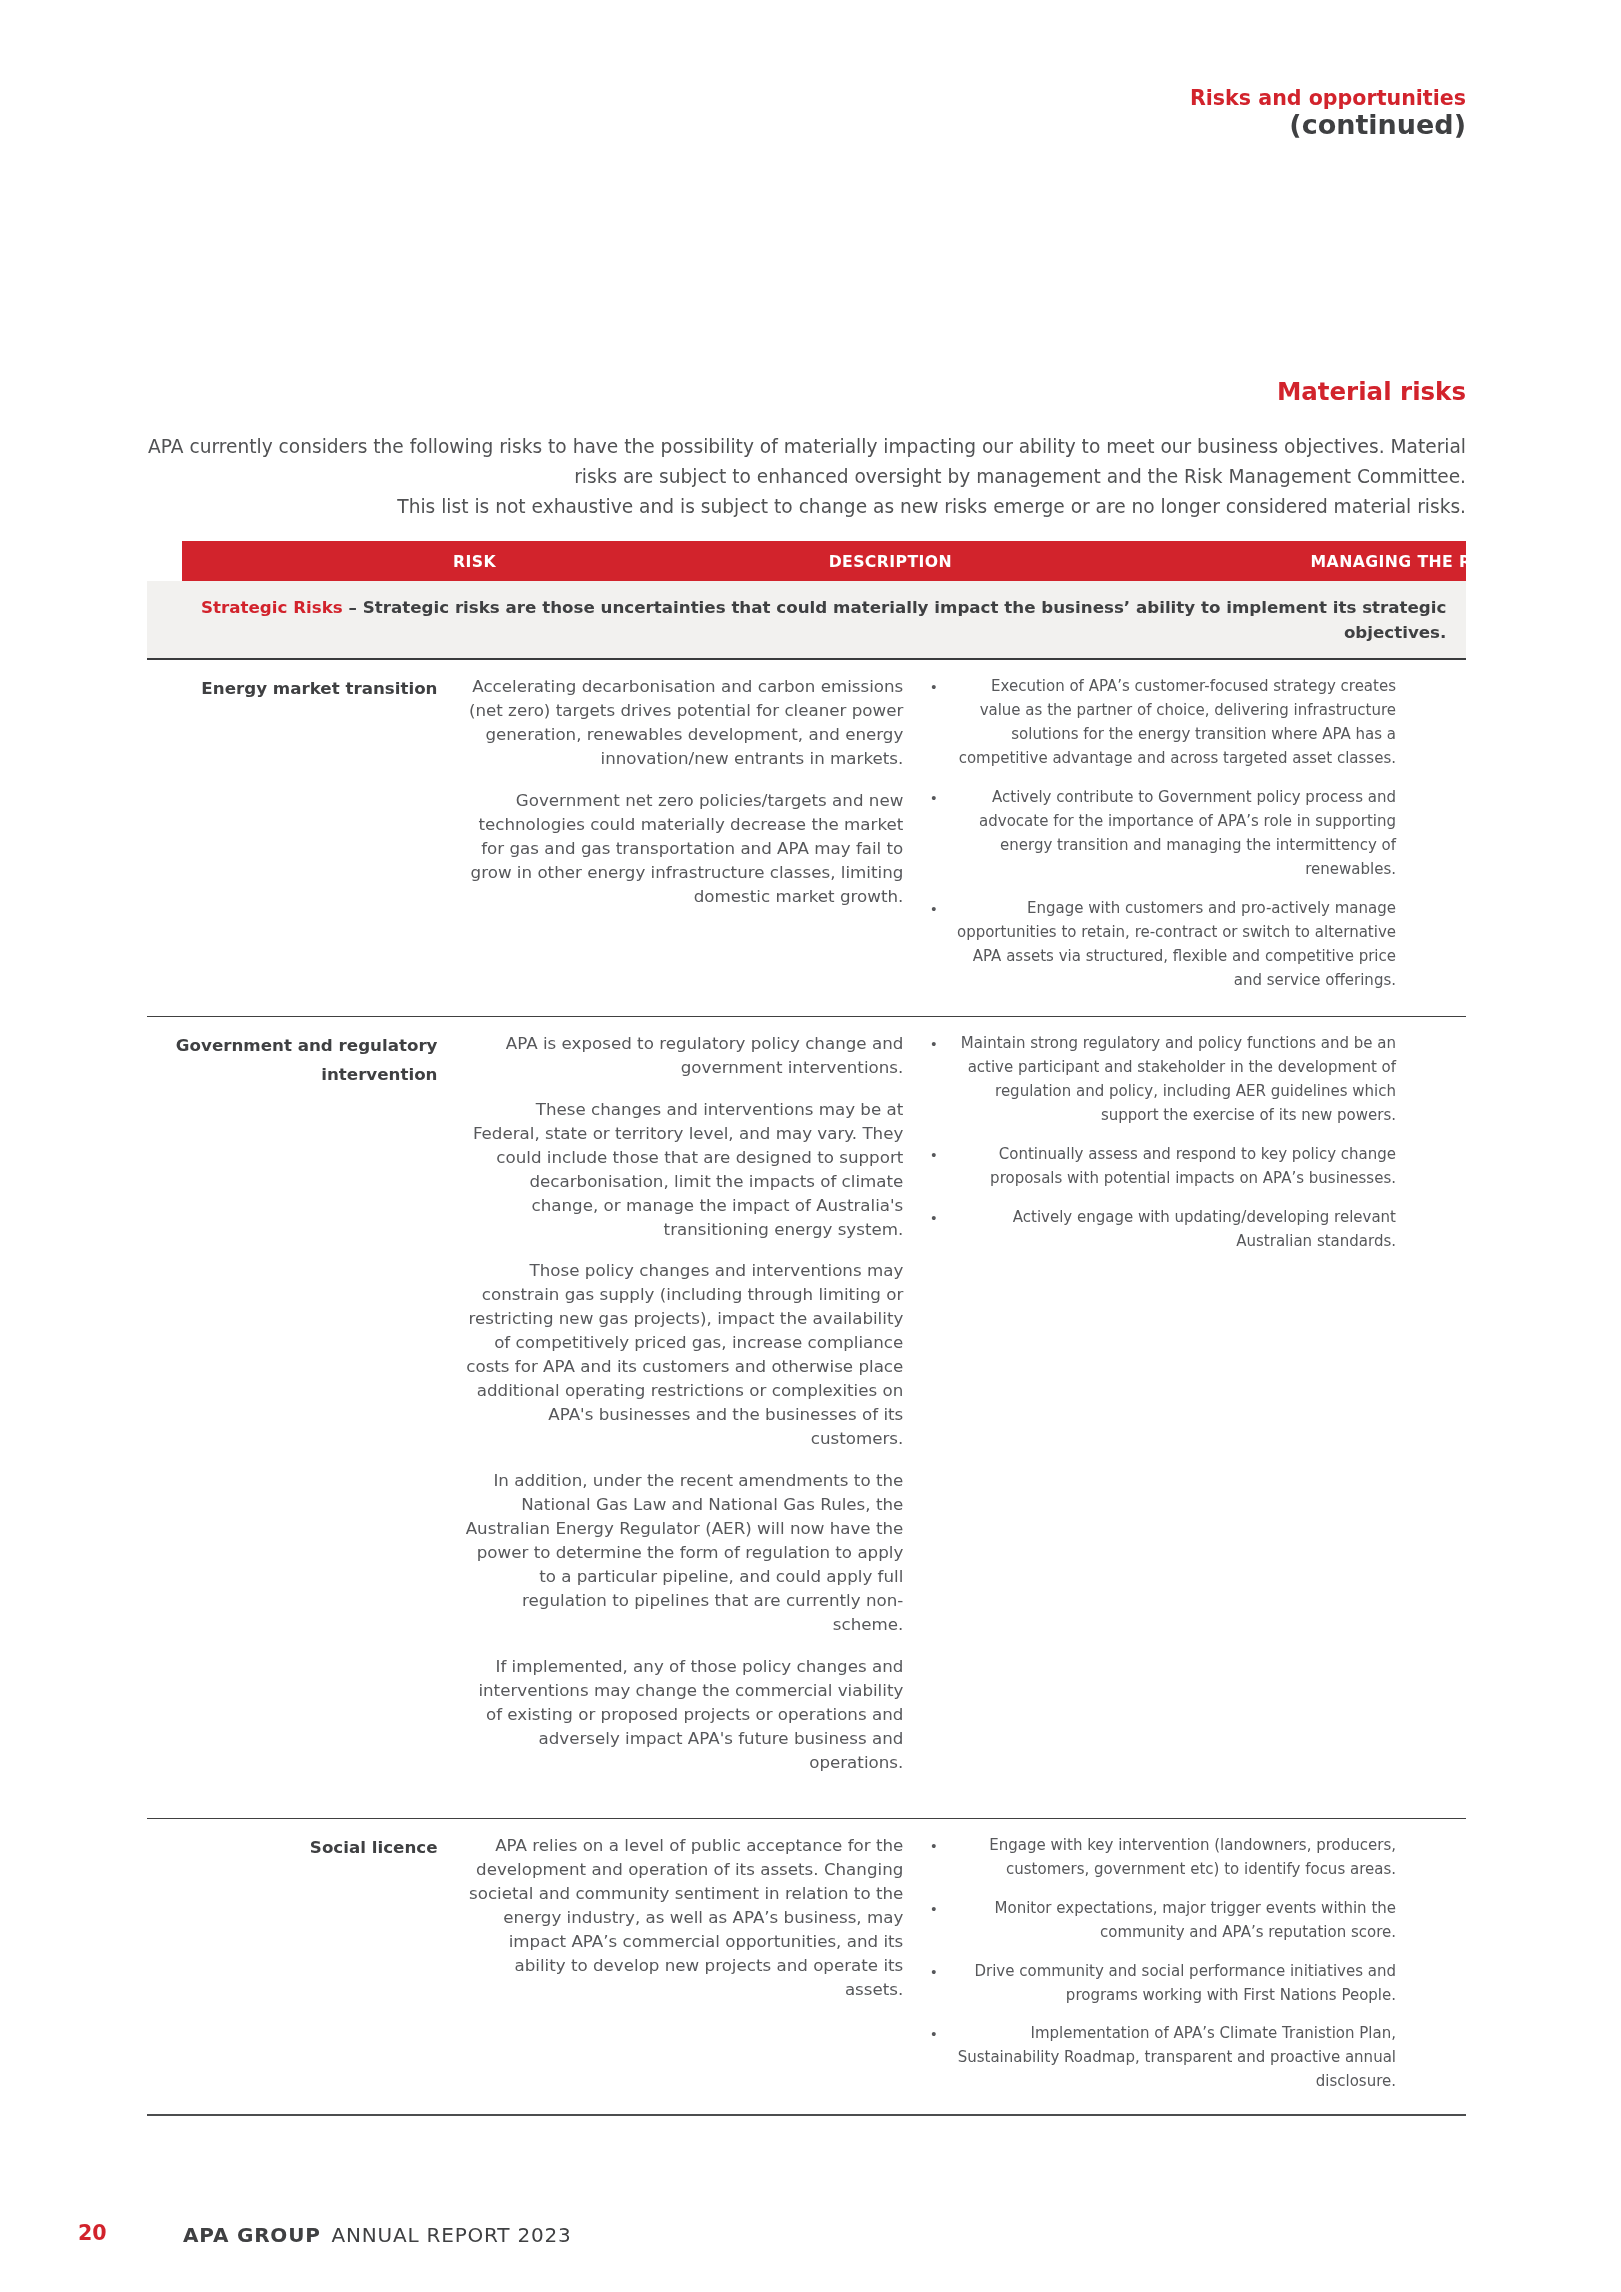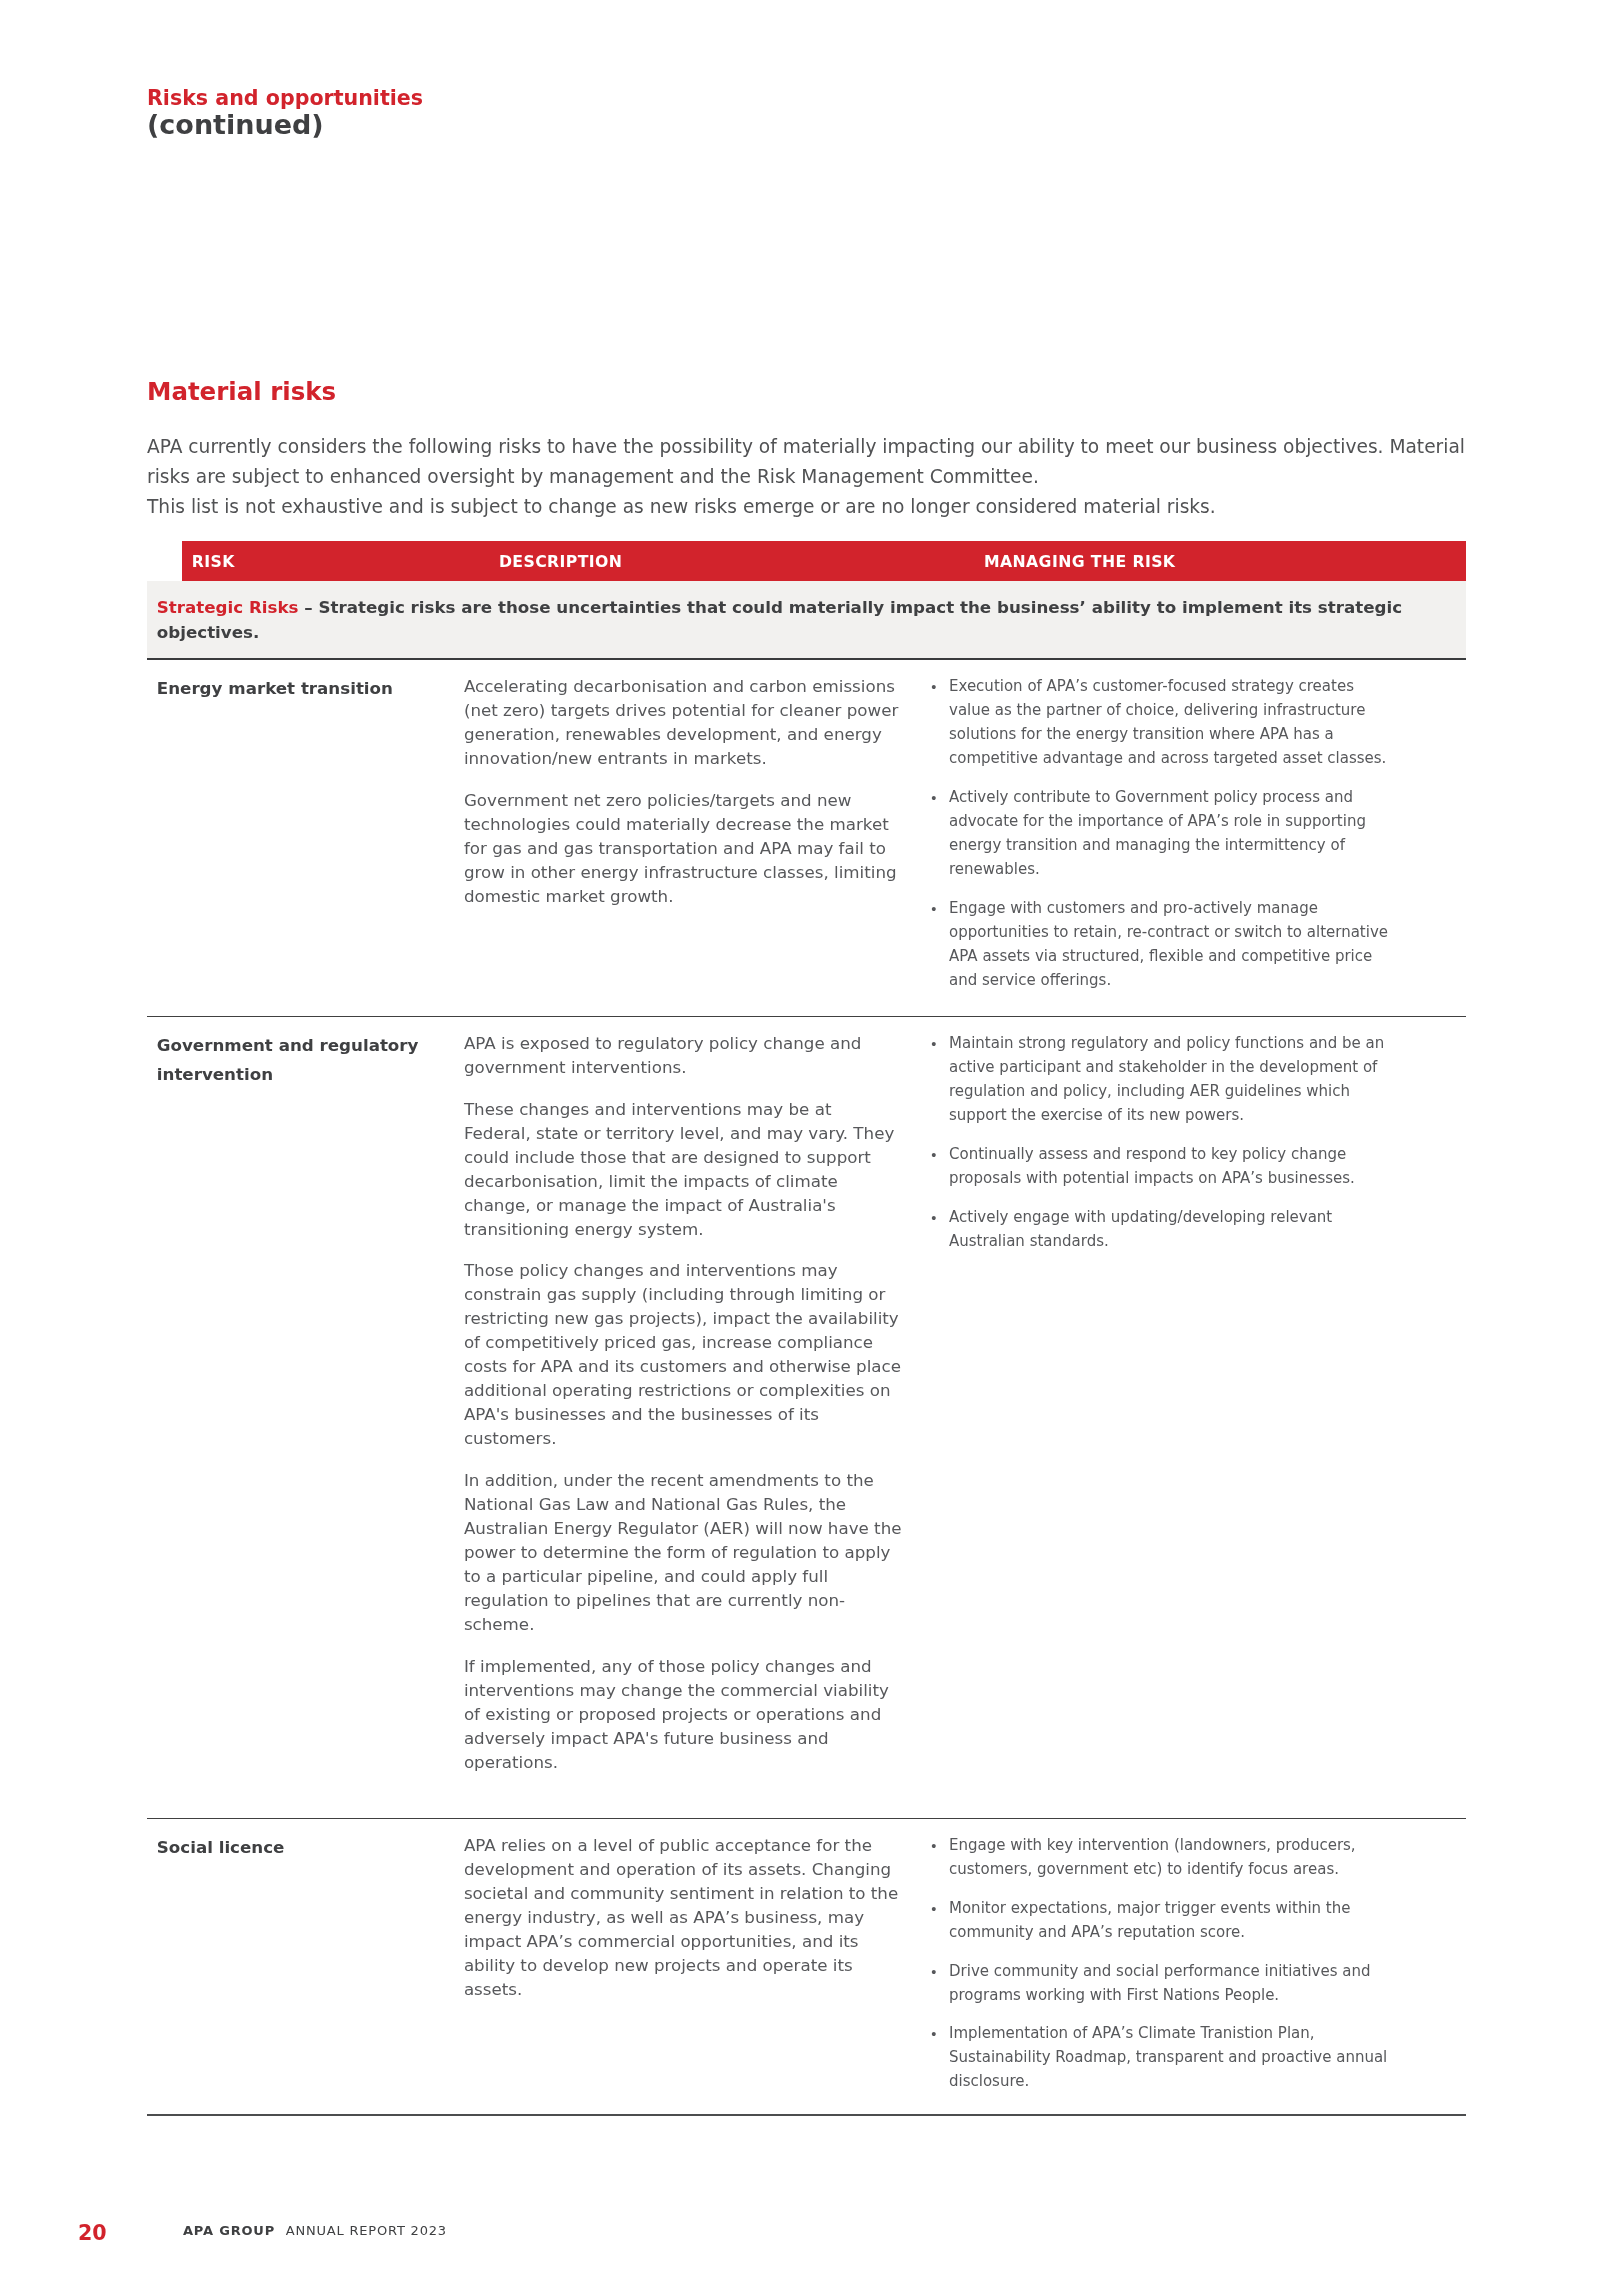--- a/index.html
+++ b/index.html
@@ -1,21 +1,21 @@
 <!DOCTYPE html>
 <html><head>
 <meta charset="utf-8">
 <style>
   :root{
     --red:#d2232c;
     --dark:#3f4042;
     --body:#57585b;
     --band-bg:#f2f1ef;
   }
-  *{box-sizing:border-box;}
+  *{box-sizing:border-box;text-align:right;}
   html,body{margin:0;padding:0;}
   body{
     width:1621px;height:2293px;position:relative;background:#ffffff;
     font-family:"DejaVu Sans","Liberation Sans",sans-serif;
     overflow:hidden;
   }
   .content{padding:86px 155px 0 147px;}
 
   .doc-header-title{color:var(--red);font-size:20.6px;font-weight:bold;line-height:25.5px;}
   .doc-header-sub{color:var(--dark);font-size:27px;font-weight:bold;line-height:25.5px;}
@@ -51,21 +51,21 @@
   .cell-risk{font-size:16.7px;font-weight:bold;color:var(--dark);line-height:29px;padding-left:9.8px;padding-right:23.5px;}
   .cell-desc{font-size:16.7px;line-height:24px;color:var(--body);padding-left:2.9px;padding-right:13.7px;}
   .cell-desc p{margin:0 0 17.6px 0;}
   .cell-man{font-size:15px;line-height:24px;color:var(--body);padding-right:71px;}
   .cell-man ul{list-style:none;margin:0;padding:0;}
   .cell-man li{position:relative;padding-left:32px;margin:0 0 14.7px 0;}
   .cell-man li::before{content:"\2022";position:absolute;left:12.7px;top:1px;font-size:13.7px;color:var(--body);}
 
   .footer{position:absolute;top:2221px;left:0;width:1621px;height:39px;margin-left:36px;}
   .page-num{position:absolute;left:42px;top:0;color:var(--red);font-weight:bold;font-size:20.6px;}
-  .report-line{position:absolute;left:147px;top:2px;font-size:13px;color:var(--dark);letter-spacing:0.8px;}
+  .report-line{position:absolute;left:147px;top:2px;font-size:20px;color:var(--dark);letter-spacing:0.8px;}
   .report-brand{font-weight:bold;margin-right:10.8px;}
 </style>
 </head>
 <body>
 
 <div class="content">
 
   <div>
     <div class="doc-header-title">Risks and opportunities</div>
     <div class="doc-header-sub">(continued)</div>

